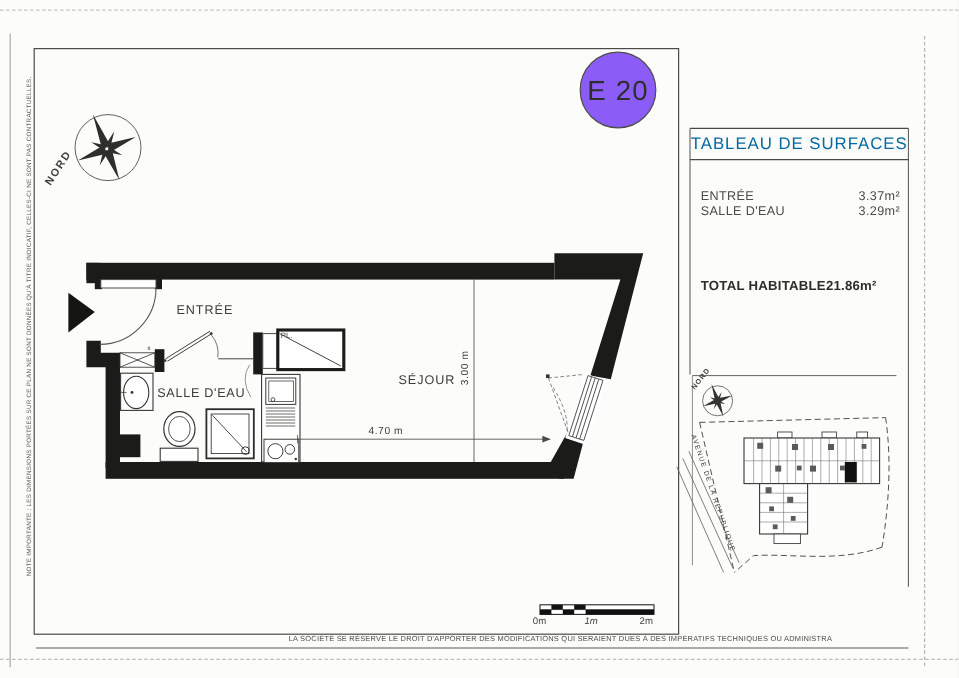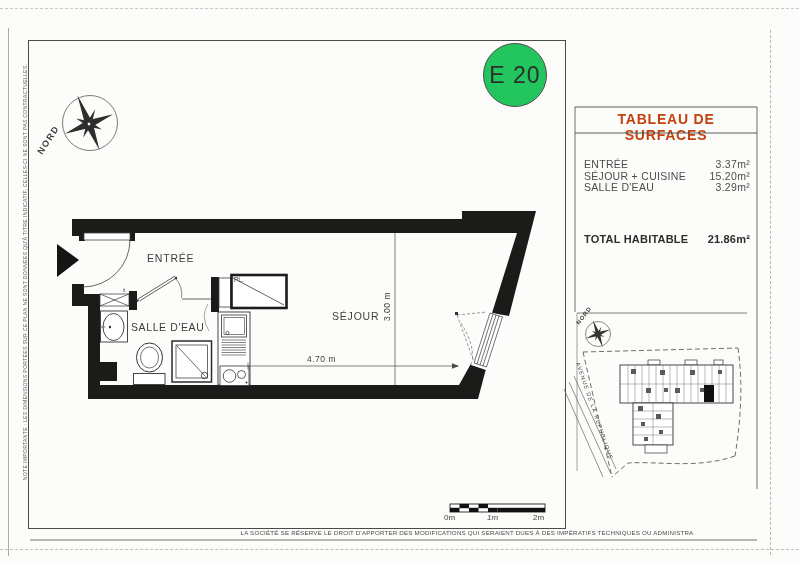--- a/index.html
+++ b/index.html
@@ -9,30 +9,30 @@
   
   .scan-top{left:0;top:8px;width:799px;border-top:1px dashed #c6c6c4;}
   .scan-bottom{left:0;top:549px;width:799px;border-top:1px dashed #bdbdbb;}
   .scan-left{left:8px;top:28px;height:528px;border-left:1px solid #aaaaa8;}
   .scan-right{left:770px;top:30px;height:525px;border-left:1px dashed #b5b5b3;}
   
   .plan-frame{left:28px;top:40px;width:536px;height:487px;border:1px solid #4a4a48;}
   
   .unit-badge{left:483px;top:43px;width:62px;height:62px;border:1.4px solid #4d4d4b;
       border-radius:50%;display:flex;align-items:center;justify-content:center;
-      font-size:23px;letter-spacing:1px;color:#2e2e2c;background:#22c55e;}
+      font-size:23px;letter-spacing:1px;color:#2e2e2c;background:#8b5cf6;}
   
   .note-left{left:25px;top:272px;transform:translate(-50%,-50%) rotate(-90deg);
       white-space:nowrap;font-size:5.2px;letter-spacing:.25px;color:#5a5a58;}
   
   .tbl-title{left:575px;top:111px;width:182px;text-align:center;font-size:14px;
-      letter-spacing:.8px;color:#c2410c;font-weight:bold;}
+      letter-spacing:.8px;color:#0369a1;}
   .tbl-rows{left:584px;top:159px;width:166px;font-size:10.5px;color:#4c4c4a;letter-spacing:.3px;}
   .tbl-row{display:flex;justify-content:space-between;line-height:11.5px;}
-  .tbl-total{left:584px;top:233px;width:166px;display:flex;justify-content:space-between;
+  .tbl-total{left:584px;top:233px;width:166px;display:flex;
       font-size:11px;font-weight:bold;color:#2d2d2b;letter-spacing:.2px;}
   
   .disclaimer{left:178px;top:529px;width:578px;text-align:center;font-size:6.2px;
       color:#4d4d4b;letter-spacing:.2px;white-space:nowrap;overflow:hidden;}
   .sb-label{font-size:8px;color:#3f3f3d;}
   .sb0{left:444px;top:513px;} .sb1{left:487px;top:513px;font-style:italic;} .sb2{left:533px;top:513px;text-align:right;}
   svg{position:absolute;left:0;top:0;}
   svg text{font-family:"Liberation Sans",sans-serif;fill:#3d3d3b;}
 </style>
 </head>
@@ -51,24 +51,20 @@
 
   <div class="abs unit-badge">
     <span>E 20</span>
   </div>
 
   <div class="abs tbl-title">TABLEAU DE SURFACES</div>
   <div class="abs tbl-rows">
     <div class="tbl-row">
       <span>ENTRÉE</span>
       <span>3.37m²</span>
-    </div>
-    <div class="tbl-row">
-      <span>SÉJOUR + CUISINE</span>
-      <span>15.20m²</span>
     </div>
     <div class="tbl-row">
       <span>SALLE D'EAU</span>
       <span>3.29m²</span>
     </div>
   </div>
   <div class="abs tbl-total">
     <span>TOTAL HABITABLE</span>
     <span>21.86m²</span>
   </div>

